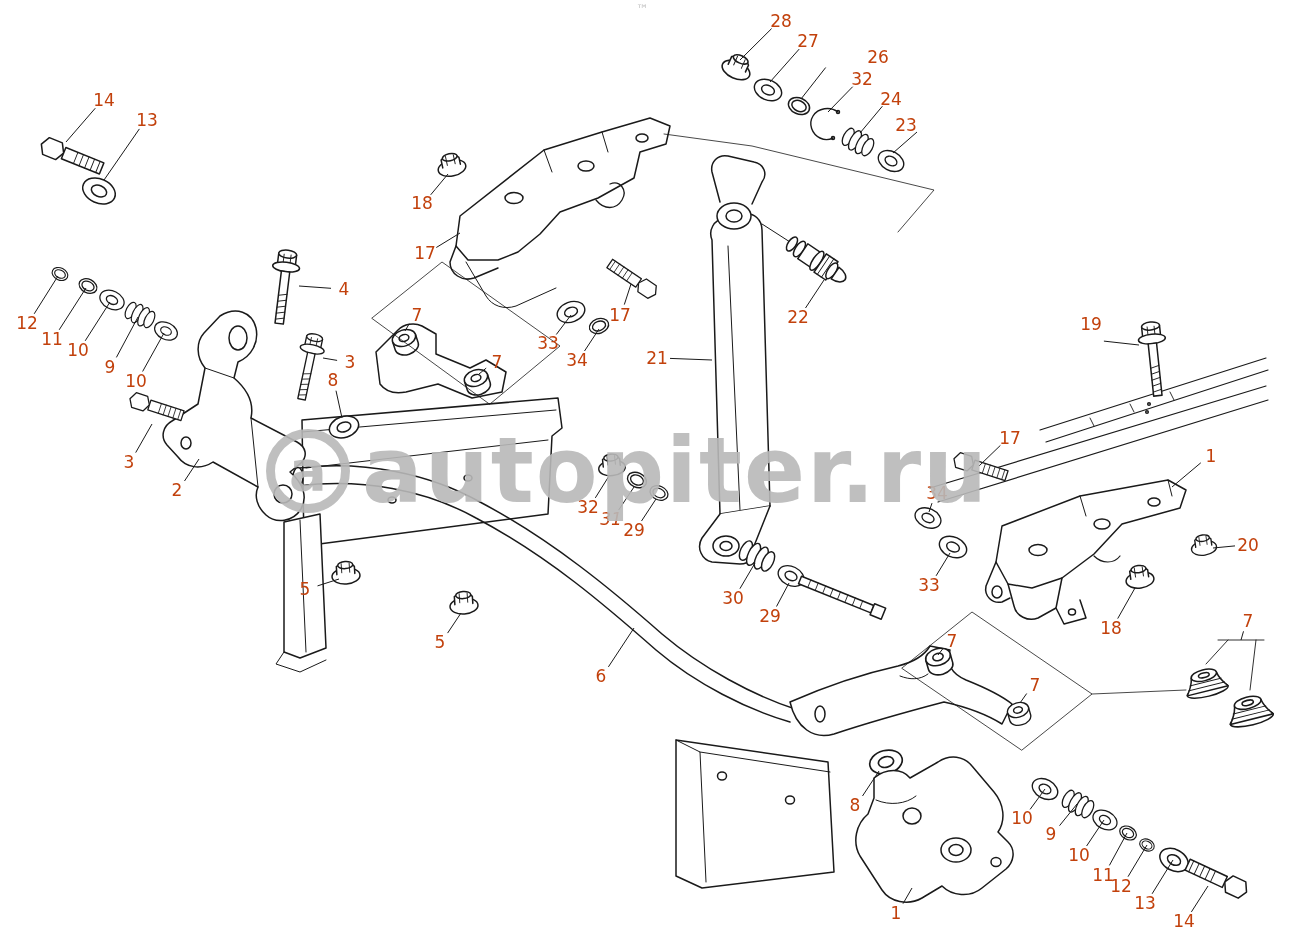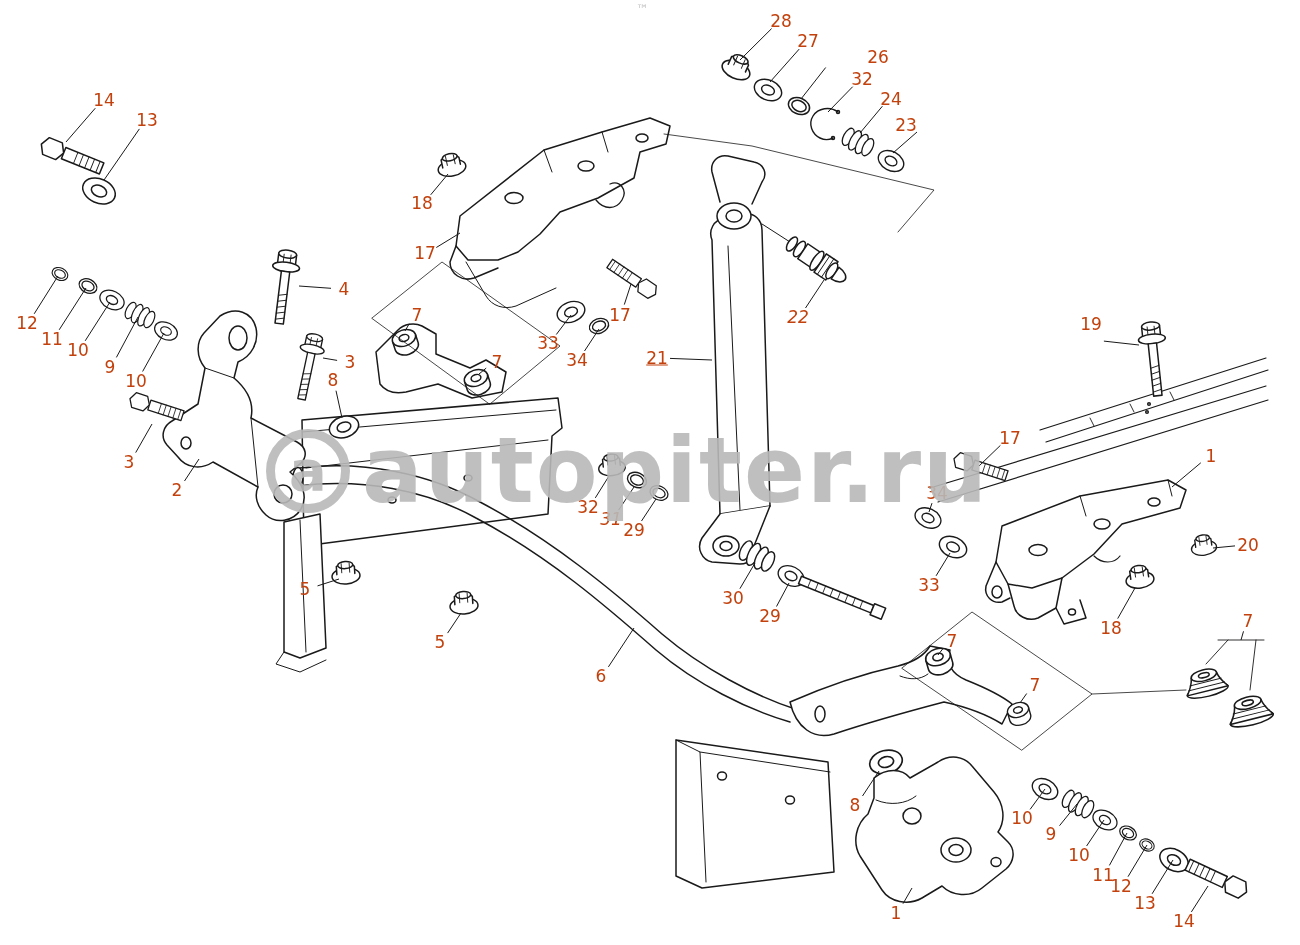--- a/index.html
+++ b/index.html
@@ -396,22 +396,22 @@
       <div class="callout" style="left: 344px; top: 289px;">4</div>
       <div class="callout" style="left: 350px; top: 362px;">3</div>
       <div class="callout" style="left: 333px; top: 380px;">8</div>
       <div class="callout" style="left: 129px; top: 462px;">3</div>
       <div class="callout" style="left: 177px; top: 490px;">2</div>
       <div class="callout" style="left: 417px; top: 315px;">7</div>
       <div class="callout" style="left: 497px; top: 362px;">7</div>
       <div class="callout" style="left: 548px; top: 343px;">33</div>
       <div class="callout" style="left: 577px; top: 360px;">34</div>
       <div class="callout" style="left: 620px; top: 315px;">17</div>
-      <div class="callout" style="left: 657px; top: 358px; text-decoration: underline;">21</div>
-      <div class="callout" style="left: 798px; top: 317px; font-style: italic;">22</div>
+      <div class="callout" style="left: 657px; top: 358px;">21</div>
+      <div class="callout" style="left: 798px; top: 317px;">22</div>
       <div class="callout" style="left: 1091px; top: 324px;">19</div>
       <div class="callout" style="left: 1010px; top: 438px;">17</div>
       <div class="callout" style="left: 937px; top: 493px;">34</div>
       <div class="callout" style="left: 1211px; top: 456px;">1</div>
       <div class="callout" style="left: 1248px; top: 545px;">20</div>
       <div class="callout" style="left: 929px; top: 585px;">33</div>
       <div class="callout" style="left: 1111px; top: 628px;">18</div>
       <div class="callout" style="left: 305px; top: 589px;">5</div>
       <div class="callout" style="left: 440px; top: 642px;">5</div>
       <div class="callout" style="left: 601px; top: 676px;">6</div>

